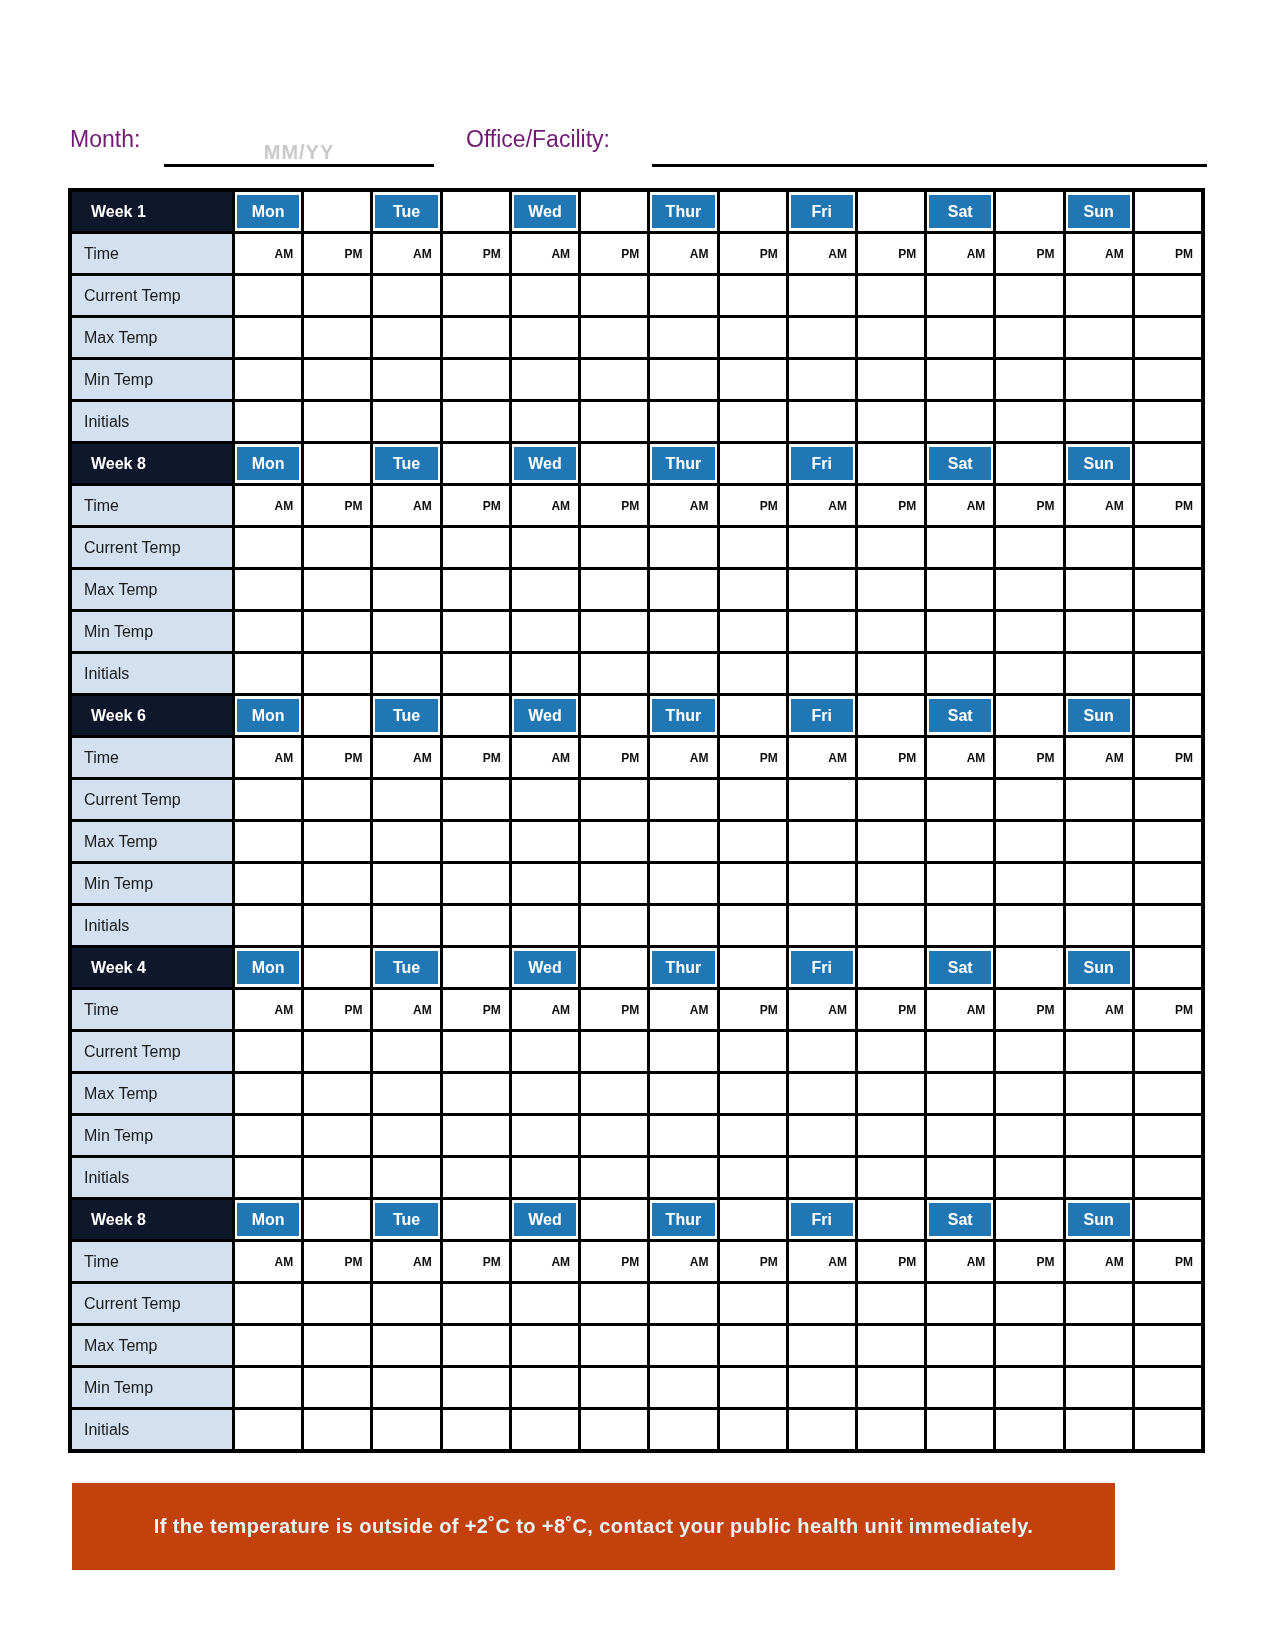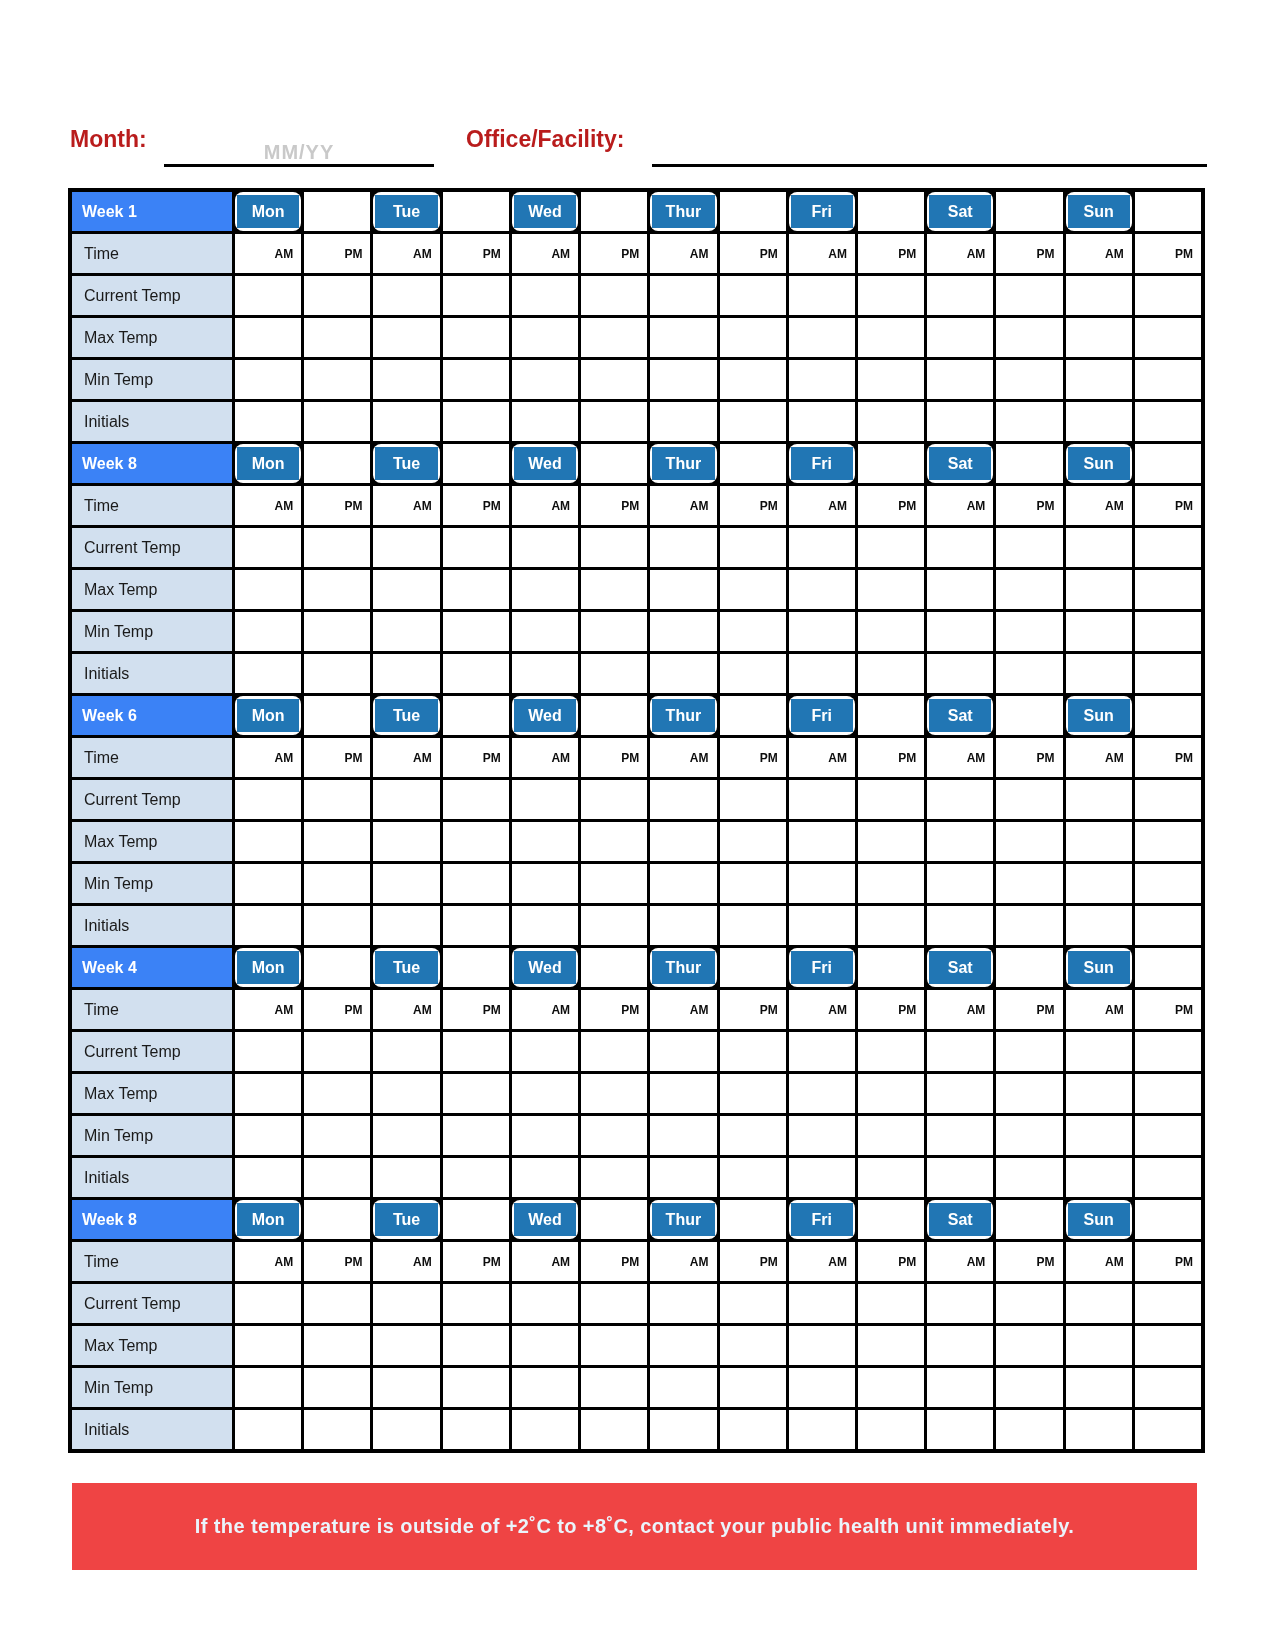--- a/index.html
+++ b/index.html
@@ -1,50 +1,50 @@
 <!DOCTYPE html>
 <html><head>
 <meta charset="utf-8">
 <style>
   html,body{margin:0;padding:0;background:#fff;}
   .page{
     position:relative;width:1273px;height:1647px;background:#ffffff;
     font-family:"Liberation Sans", sans-serif;overflow:hidden;
   }
   
-  .hdr-label{position:absolute;top:126px;font-weight:bold;font-size:23px;color:#b91c1c;white-space:nowrap;}
+  .hdr-label{position:absolute;top:126px;font-weight:normal;font-size:23px;color:#701a75;white-space:nowrap;}
   #month-label{left:70px;}
   #facility-label{left:450px;margin-left:16px;}
   .write-line{position:absolute;top:128px;height:36px;border-bottom:3px solid #000;
     display:flex;align-items:flex-end;justify-content:center;}
   #month-line{left:164px;width:270px;}
   #facility-line{left:652px;width:555px;}
   .placeholder{font-weight:bold;font-size:20px;color:#c9c9c9;letter-spacing:1px;padding-bottom:0;}
   
   .grid{
     position:absolute;left:68px;top:188px;width:1129px;
     background:#000;border:4px solid #000;
     display:grid;grid-template-columns:160px repeat(14,1fr);
     grid-auto-rows:39px;gap:3px;
   }
   .cell{background:#fff;}
   .lab{background:#d2e0ef;display:flex;align-items:center;padding-left:12px;
     font-size:16px;color:#1a1a1a;}
-  .wk{background:#3b82f6;color:#fff;font-weight:bold;font-size:16px;
-    display:flex;align-items:center;padding-left:10px;}
-  .daycell{position:relative;background:#fff;border-radius:8px;}
+  .wk{background:#0f172a;color:#fff;font-weight:bold;font-size:16px;
+    display:flex;align-items:center;padding-left:19px;}
+  .daycell{position:relative;background:#fff;}
   .daybox{position:absolute;left:2px;right:2px;top:3px;bottom:3px;background:#2176b4;
     color:#fff;font-weight:bold;font-size:16px;
     display:flex;align-items:center;justify-content:center;}
   .ampm{display:flex;align-items:center;justify-content:flex-end;
     padding-right:8px;font-weight:bold;font-size:12px;color:#0d0d0d;}
   
   .banner{
-    position:absolute;left:72px;top:1483px;width:1125px;height:87px;
-    background:#ef4444;display:flex;align-items:center;justify-content:center;
+    position:absolute;left:72px;top:1483px;width:1043px;height:87px;
+    background:#c2410c;display:flex;align-items:center;justify-content:center;
   }
   .banner span{color:#eaf4fb;font-weight:bold;font-size:20px;letter-spacing:.4px;}
 </style>
 </head>
 <body>
 
 <div class="page">
 
   <span class="hdr-label" id="month-label">Month:</span>
 

